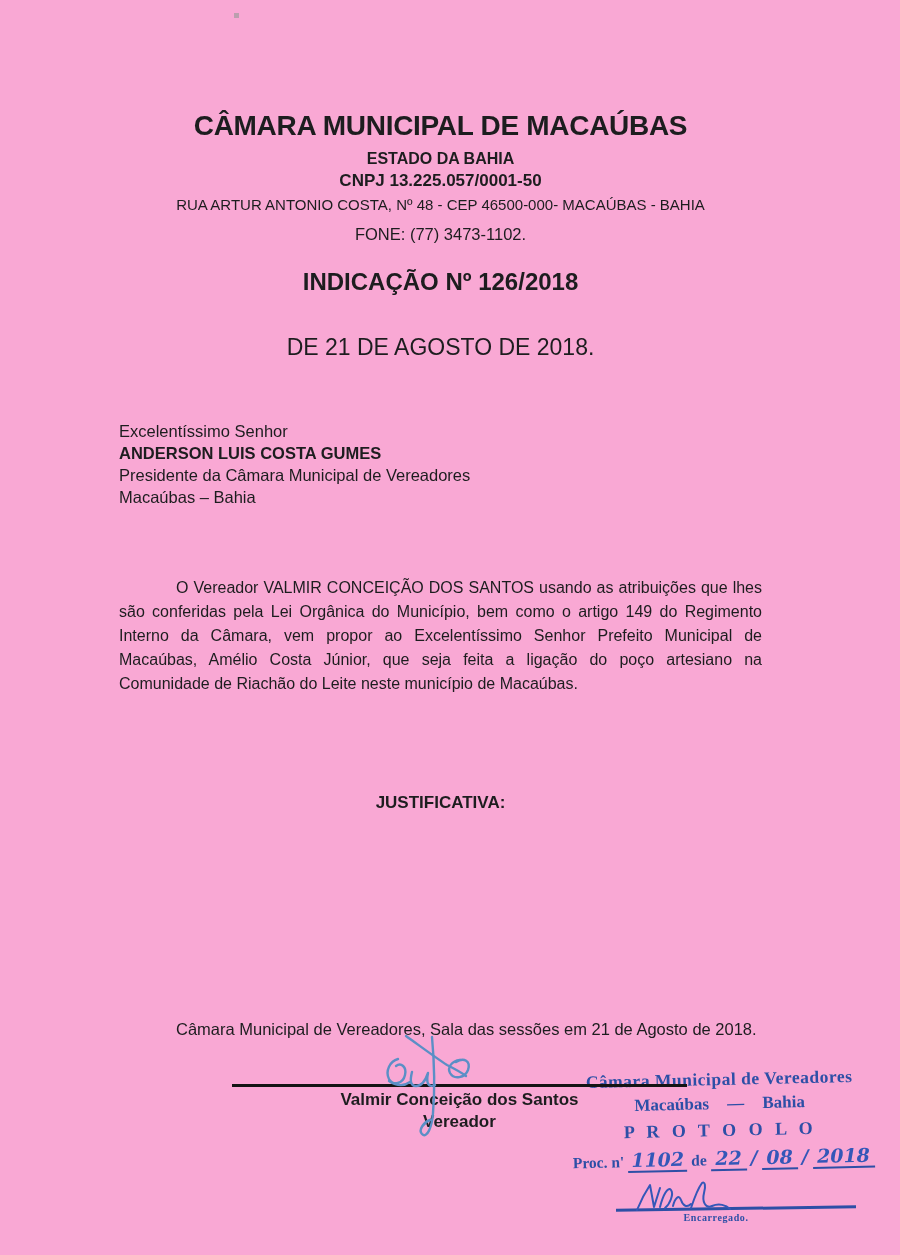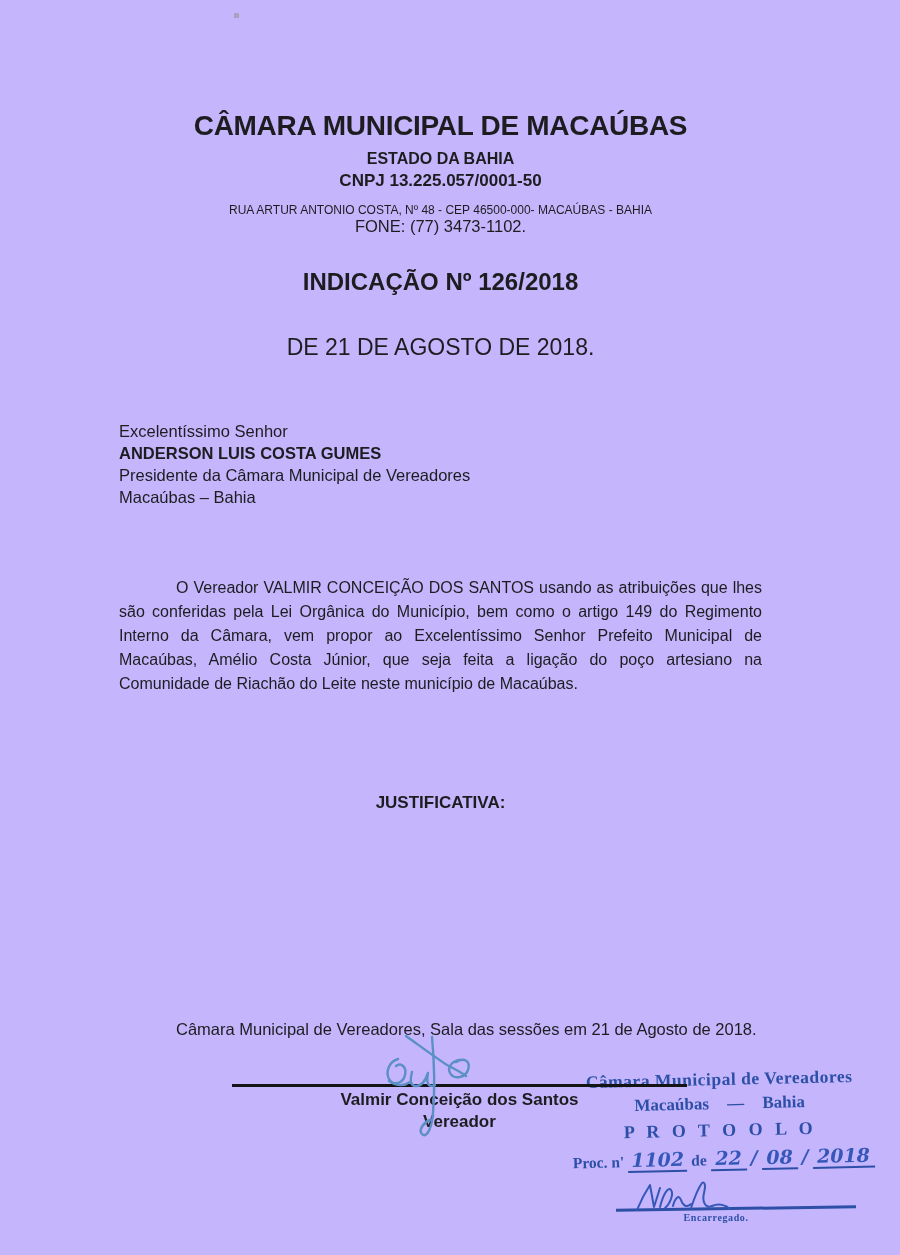--- a/index.html
+++ b/index.html
@@ -1,28 +1,28 @@
 <!DOCTYPE html>
 <html><head>
 <meta charset="utf-8">
 <style>
   html,body { margin:0; padding:0; background:#ffffff; }
   .page {
-    position:relative; width:900px; height:1255px; background:#c4b5fd;
+    position:relative; width:900px; height:1255px; background:#f9a8d4;
     overflow:hidden; color:#1d1d1f;
     font-family:"Liberation Sans", sans-serif;
   }
   .speck { position:absolute; left:234px; top:13px; width:5px; height:5px; background:#999; opacity:.65; }
 
   .header { position:absolute; left:119px; top:110px; width:643px; text-align:center; }
   .header .org   { font-size:28px; font-weight:bold; letter-spacing:-0.3px; }
   .header .state { font-size:16px; font-weight:bold; margin-top:8px; }
   .header .cnpj  { font-size:17px; font-weight:bold; margin-top:3px; }
-  .header .addr  { font-size:12px; margin-top:12px; }
-  .header .phone { font-size:16.5px; margin-top:0; }
+  .header .addr  { font-size:15px; margin-top:5px; }
+  .header .phone { font-size:16.5px; margin-top:12px; }
 
   .doc-title { position:absolute; left:119px; top:268px; width:643px; text-align:center;
                font-size:24px; font-weight:bold; }
   .doc-date  { position:absolute; left:119px; top:334px; width:643px; text-align:center;
                font-size:23px; }
 
   .addressee { position:absolute; left:119px; top:420px; font-size:16.5px; line-height:22px; }
   .addressee .bold { font-weight:bold; }
 
   .body-par  { position:absolute; left:119px; top:560px; width:643px; font-size:16px;

